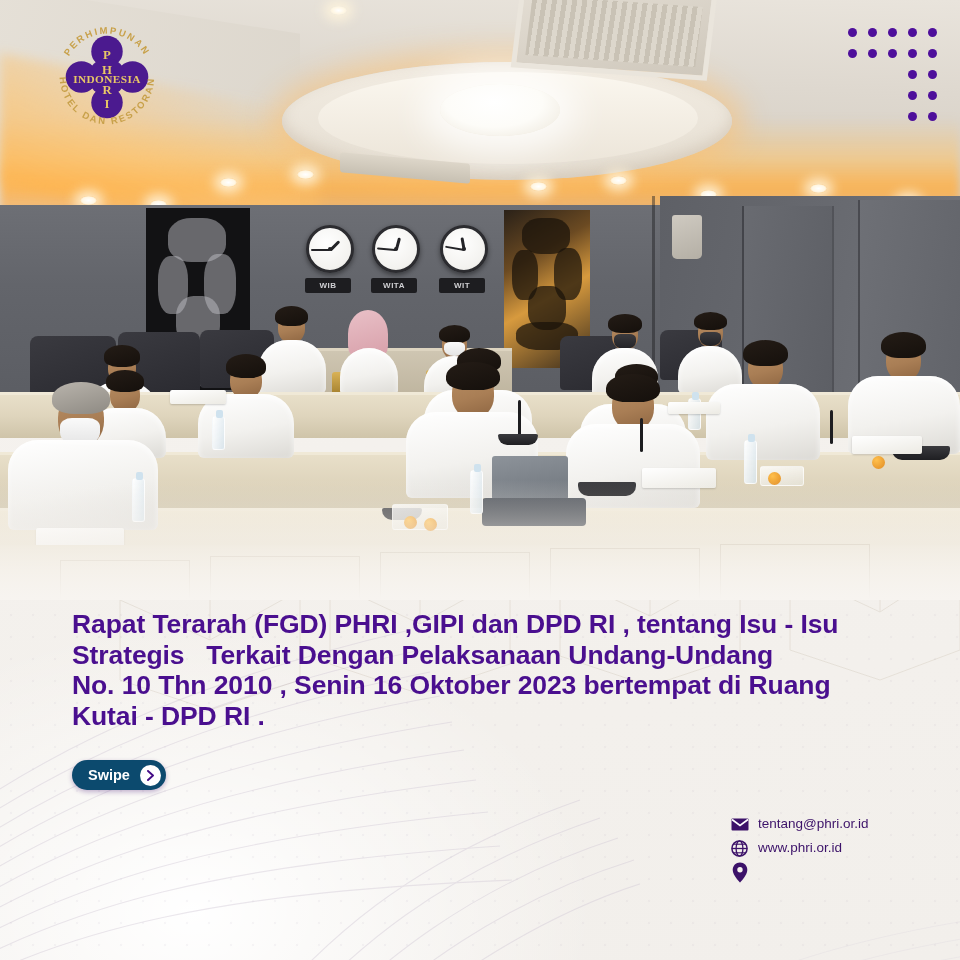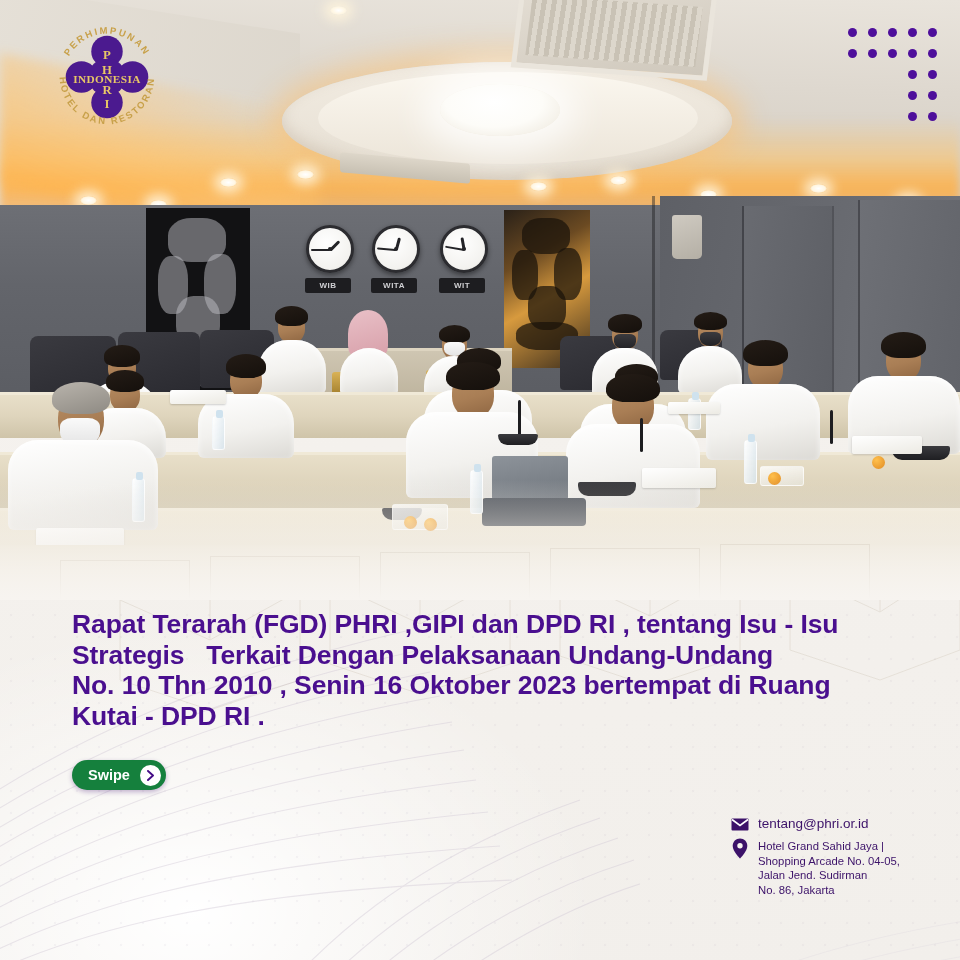--- a/index.html
+++ b/index.html
@@ -304,21 +304,21 @@
     line-height:30.5px;
     letter-spacing:-.1px;
     white-space:pre-wrap;
   }
 
   
   .swipe{
     position:absolute; left:72px; top:760px; z-index:5;
     height:30px; padding:0 5px 0 16px;
     display:inline-flex; align-items:center; gap:10px;
-    background:#15803d; border-radius:16px;
+    background:#0c4a6e; border-radius:16px;
     box-shadow:0 2px 5px rgba(60,10,110,.3);
   }
   .swipe-label{ color:#ffffff; font-size:14.5px; font-weight:700; }
   .swipe-arrow{
     width:21px; height:21px; border-radius:50%;
     background:#ffffff;
     display:flex; align-items:center; justify-content:center;
   }
 
   
@@ -662,29 +662,37 @@
     <div class="crow">
       <span class="cicon">
         <svg width="18" height="13" viewBox="0 0 18 13">
           <rect x="0.5" y="0.5" width="17" height="12" rx="1" fill="#3c1269"></rect>
           <path d="M1 1.5 L9 7.5 L17 1.5" fill="none" stroke="#ffffff" stroke-width="1.6"></path>
         </svg>
       </span>
       <span class="ctext">tentang@phri.or.id</span>
     </div>
 
+    <div class="crow">
+      <span class="cicon">
+        <svg width="17" height="17" viewBox="0 0 17 17">
+          <circle cx="8.5" cy="8.5" r="7.6" fill="none" stroke="#3c1269" stroke-width="1.5"></circle>
+          <ellipse cx="8.5" cy="8.5" rx="3.4" ry="7.6" fill="none" stroke="#3c1269" stroke-width="1.3"></ellipse>
+          <line x1="0.9" y1="8.5" x2="16.1" y2="8.5" stroke="#3c1269" stroke-width="1.3"></line>
+          <line x1="2.3" y1="4.2" x2="14.7" y2="4.2" stroke="#3c1269" stroke-width="1.1"></line>
+          <line x1="2.3" y1="12.8" x2="14.7" y2="12.8" stroke="#3c1269" stroke-width="1.1"></line>
+        </svg>
+      </span>
+      <span class="ctext">www.phri.or.id</span>
+    </div>
 
     <div class="crow crow-addr">
       <span class="cicon">
         <svg width="16" height="21" viewBox="0 0 16 21">
           <path d="M8 0.6 C3.9 0.6 0.7 3.8 0.7 7.9 C0.7 13.1 8 20.4 8 20.4 C8 20.4 15.3 13.1 15.3 7.9 C15.3 3.8 12.1 0.6 8 0.6 Z" fill="#3c1269"></path>
           <circle cx="8" cy="7.7" r="2.7" fill="#f7f4f0"></circle>
         </svg>
       </span>
-      <span class="ctext-addr">Hotel Grand Sahid Jaya |
-Shopping Arcade No. 04-05,
-Jalan Jend. Sudirman
-No. 86, Jakarta</span>
     </div>
 
   </div>
 
 </div>
 
 </body></html>

